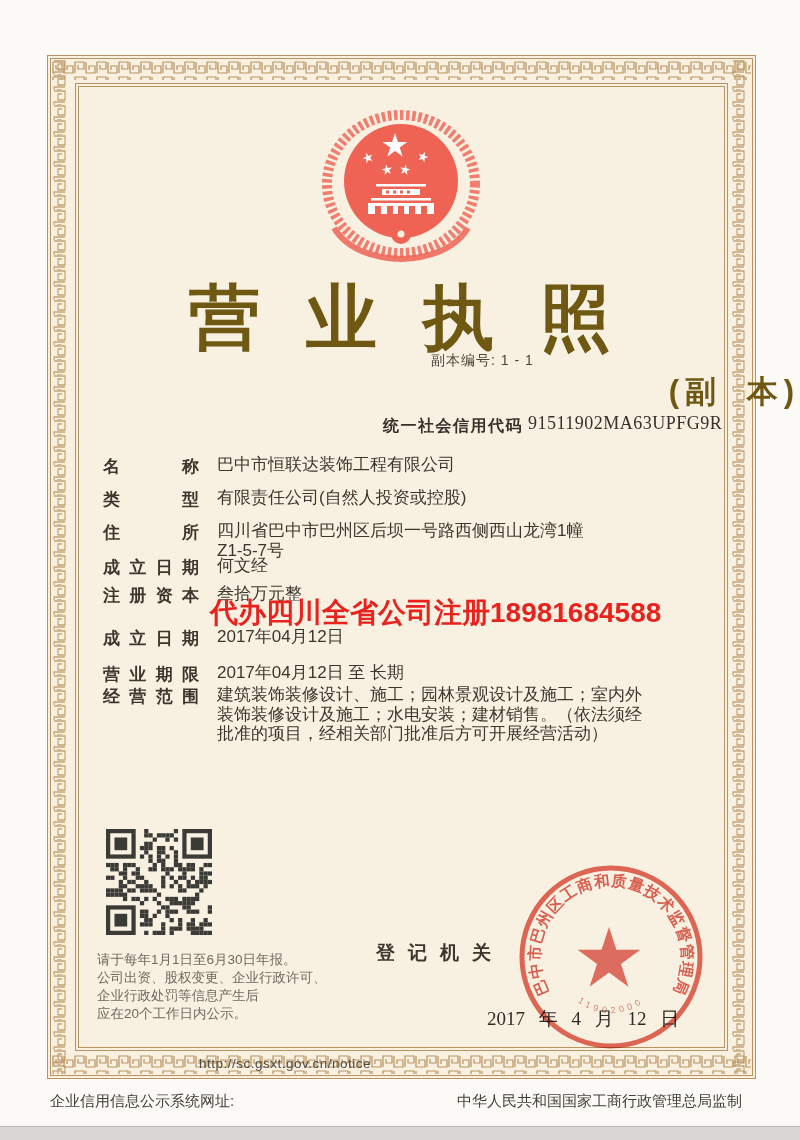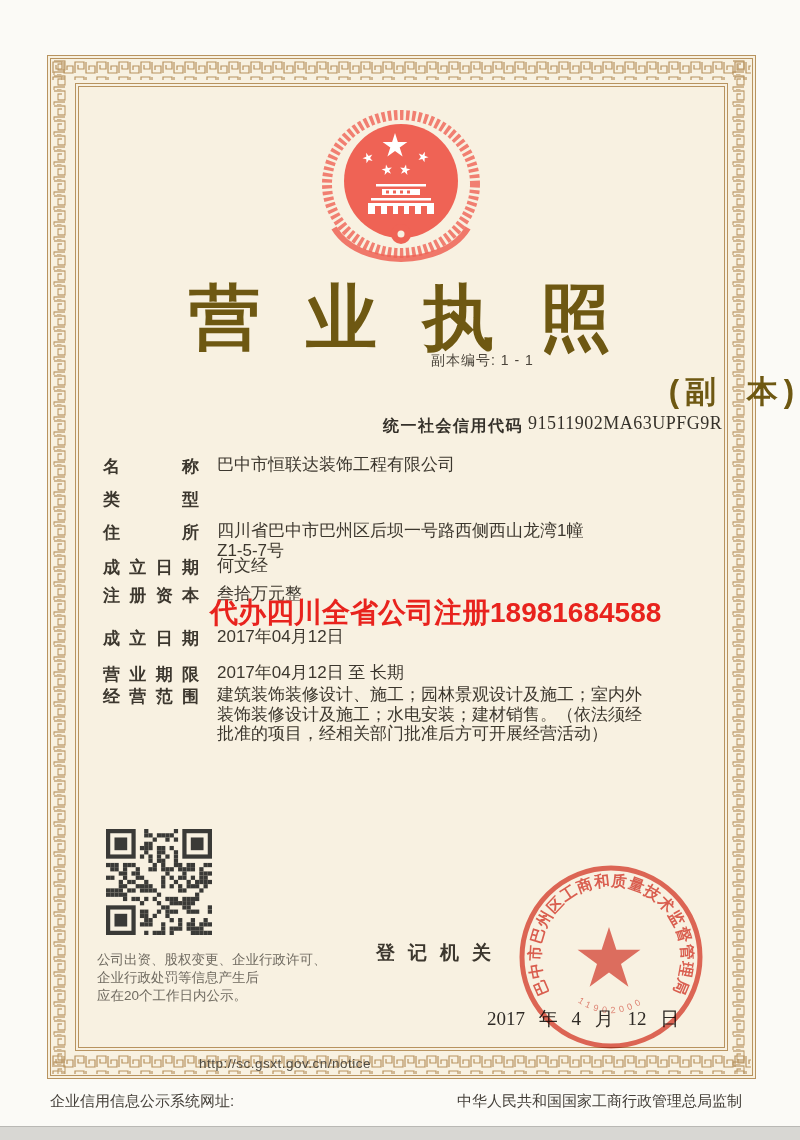--- a/index.html
+++ b/index.html
@@ -114,20 +114,21 @@
 <div class="abs copy-label">(副 本)</div>
 <div class="abs cc-label">统一社会信用代码</div>
 <div class="abs cc-value">91511902MA63UPFG9R</div>
 
 <div class="row" style="top:455px">
   <span class="flabel">名称</span>
   <span class="fvalue">巴中市恒联达装饰工程有限公司</span>
 </div>
 <div class="row" style="top:488px">
   <span class="flabel">类型</span>
+  <span class="fvalue">有限责任公司(自然人投资或控股)</span>
 </div>
 <div class="row" style="top:521px">
   <span class="flabel">住所</span>
   <span class="fvalue" style="max-width:382px">四川省巴中市巴州区后坝一号路西侧西山龙湾1幢Z1-5-7号</span>
 </div>
 <div class="row" style="top:556px">
   <span class="flabel">成立日期</span>
   <span class="fvalue">何文经</span>
 </div>
 <div class="row" style="top:584px">
@@ -353,20 +354,21 @@
     <rect x="8.48" y="8.48" width="12.72" height="12.72" fill="#3a3a37"></rect>
     <rect x="76.32000000000001" y="0" width="29.68" height="29.68" fill="#3a3a37"></rect>
     <rect x="80.56" y="4.24" width="21.200000000000003" height="21.200000000000003" fill="#f8f1e1"></rect>
     <rect x="84.80000000000001" y="8.48" width="12.72" height="12.72" fill="#3a3a37"></rect>
     <rect x="0" y="76.32000000000001" width="29.68" height="29.68" fill="#3a3a37"></rect>
     <rect x="4.24" y="80.56" width="21.200000000000003" height="21.200000000000003" fill="#f8f1e1"></rect>
     <rect x="8.48" y="84.80000000000001" width="12.72" height="12.72" fill="#3a3a37"></rect>
   </svg>
 
 <div class="abs note">
+  <div>请于每年1月1日至6月30日年报。</div>
   <div>公司出资、股权变更、企业行政许可、</div>
   <div>企业行政处罚等信息产生后</div>
   <div>应在20个工作日内公示。</div>
 </div>
 
 <div class="abs reg-label">登记机关</div>
 <div class="abs date">2017 年 4 月 12 日</div>
 
 <svg class="abs seal" width="198" height="192" viewBox="0 0 198 192">
   <defs>

